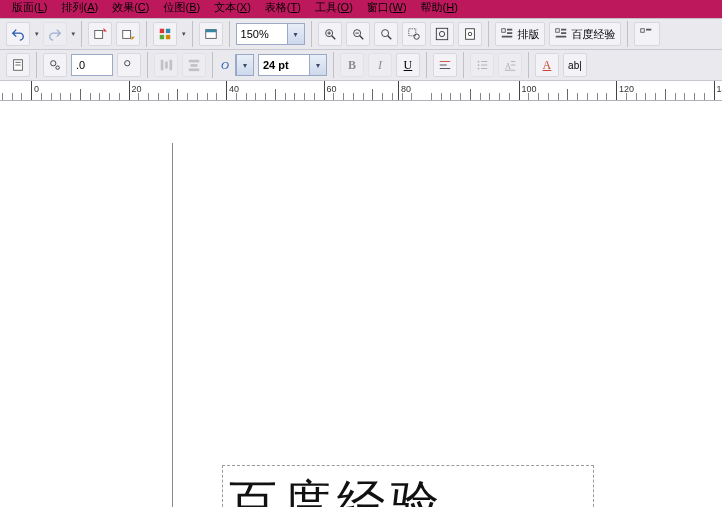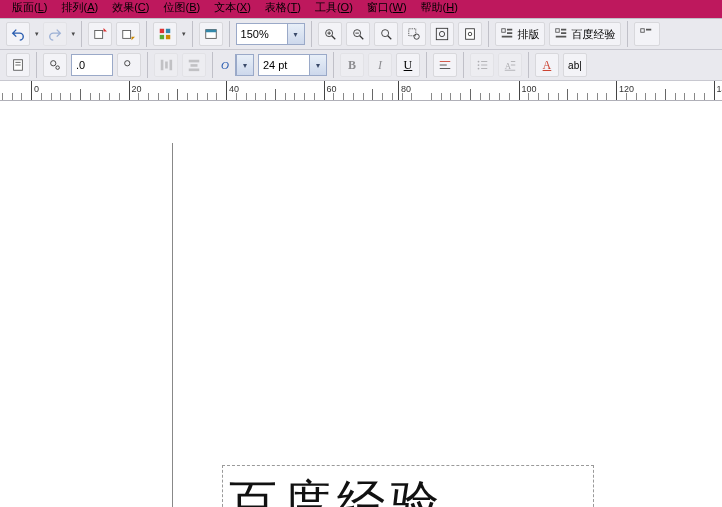--- a/index.html
+++ b/index.html
@@ -19,21 +19,21 @@
   .toolbar .group.noborder { border-right: none; }
   .btn { width: 22px; height: 22px; background: #f3f3f7; border: 1px solid #d8d8dc; border-radius: 2px; display:flex; align-items:center; justify-content:center; cursor: pointer; position: relative; }
   .btn.disabled { opacity: 0.4; cursor: default; }
   .dropdown-arrow { font-size: 7px; margin-left: 1px; color: #4a4a4a; }
 
   .zoom-combo, .font-combo, .size-combo, .num-combo { display: flex; align-items: center; height: 20px; border: 1px solid #9aa9c8; background: #fff; }
   .zoom-combo input, .font-combo input, .size-combo input, .num-combo input { border: none; outline: none; height: 18px; padding: 0 4px; font-size: 11px; }
   .zoom-combo input { width: 42px; }
   .num-combo input { width: 32px; }
   .font-combo input { width: 108px; }
-  .size-combo input { width: 42px; }
+  .size-combo input { width: 42px; font-weight: bold; }
   .combo-btn { width: 16px; height: 20px; background: linear-gradient(#e8eff8,#cdd8ec); border-left: 1px solid #9aa9c8; display:flex; align-items:center; justify-content:center; font-size: 8px; color: #3a4a6a; cursor: pointer; }
 
   .wide-btn { width: auto; padding: 0 4px; gap: 2px; font-size: 11px; color: #000; }
   .wide-btn svg { margin-right: 2px; }
 
   
   .ruler { height: 19px; background: #ffffff; border-bottom: 1px solid #b0b0b8; position: relative; overflow: hidden; font-size: 9px; color: #333; }
   .ruler .tick-major { position: absolute; top: 0; height: 19px; border-left: 1px solid #444; }
   .ruler .tick-major span { position: absolute; top: 3px; left: 2px; }
   .ruler .tick-minor { position: absolute; top: 12px; height: 7px; border-left: 1px solid #888; }

